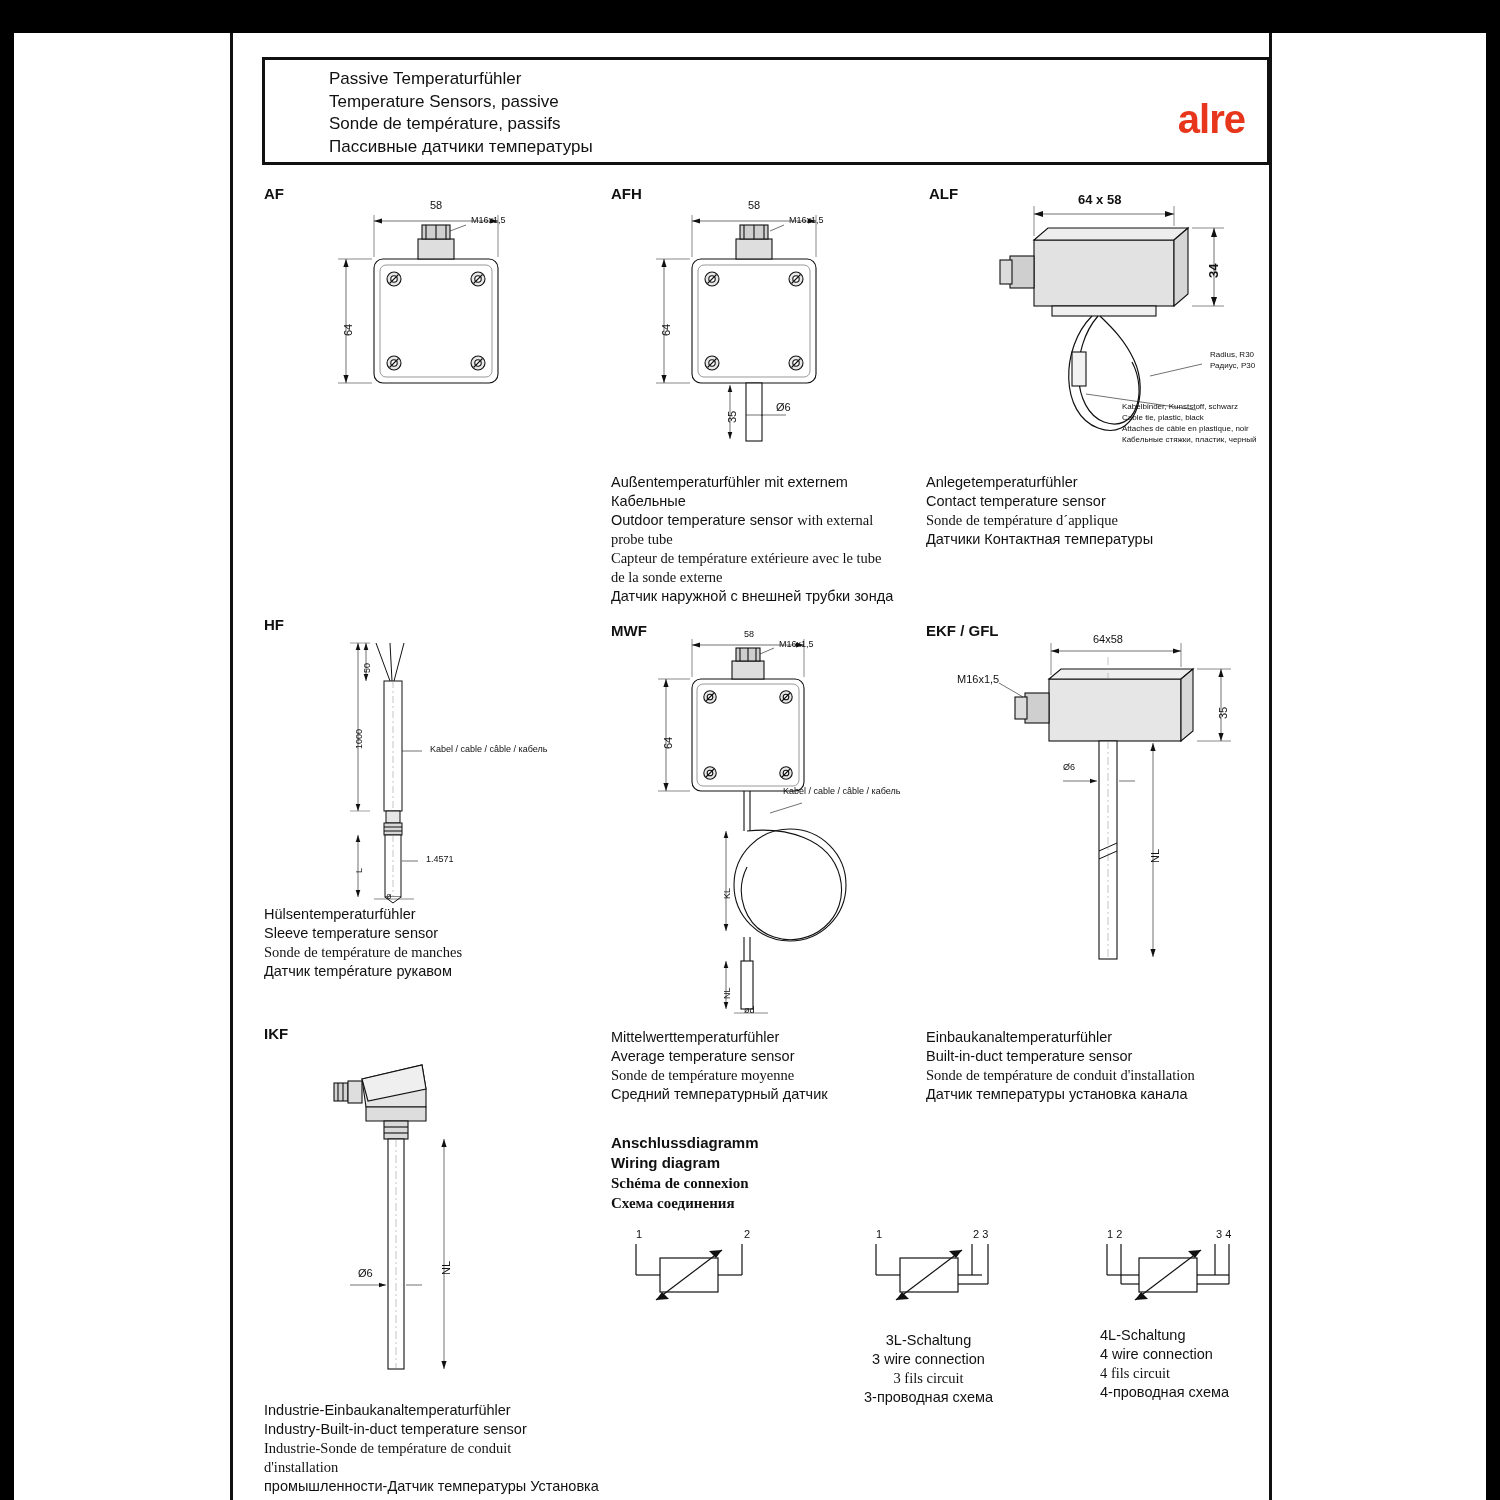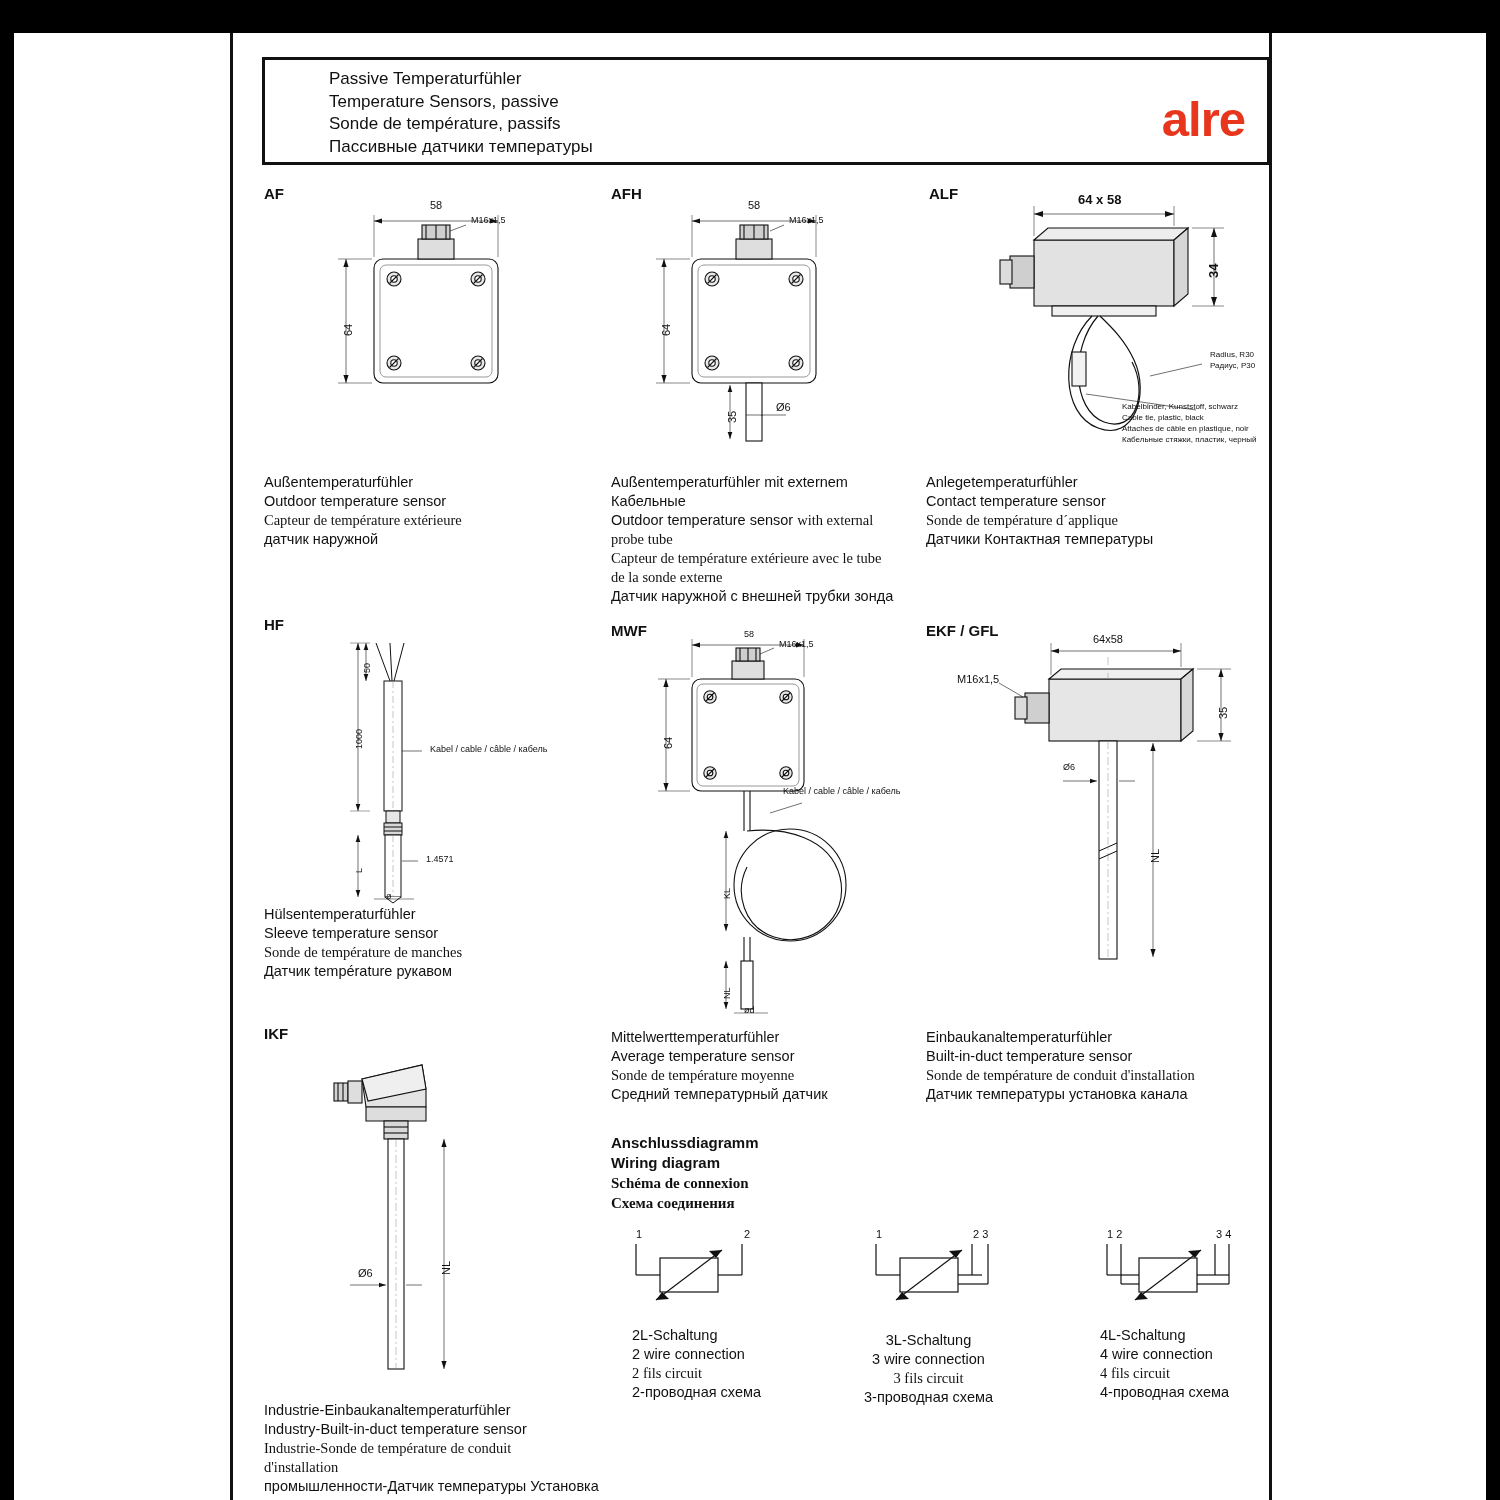--- a/index.html
+++ b/index.html
@@ -21,21 +21,21 @@
   }
   
   .header{
     position:absolute;left:248px;top:24px;width:1008px;height:108px;
     border:3px solid #111;box-sizing:border-box;background:#fff;
   }
   .header-titles{position:absolute;left:64px;top:8px;}
   .header-titles div{font-size:17px;line-height:22.5px;color:#111;}
   .logo{
     position:absolute;right:22px;top:30px;
-    font-size:49px;line-height:58px;color:#e8361c;font-weight:bold;
+    font-size:40px;line-height:58px;color:#e8361c;font-weight:bold;
     letter-spacing:-1px;font-family:"Liberation Sans", sans-serif;
   }
   
   .code{position:absolute;font-size:15px;font-weight:bold;color:#111;}
   .caption{position:absolute;font-size:14.5px;line-height:19px;color:#111;width:330px;}
   .caption .de{font-family:"Liberation Sans", sans-serif;}
   .caption .en{font-family:"Liberation Sans", sans-serif;}
   .caption .fr{font-family:"Liberation Serif", serif;}
   .caption .ru{font-family:"Liberation Sans", sans-serif;}
   .wd-title{position:absolute;font-size:15px;line-height:20px;color:#111;font-weight:bold;}
@@ -111,26 +111,20 @@
         <path d="M32 182 l-2.6 -8 h5.2 z" fill="#111" stroke="none"></path>
 
         <line x1="136" y1="30" x2="152" y2="24" stroke="#111" stroke-width="0.6"></line>
       </g>
     </svg>
     <div class="t" style="left:110px;top:-2px;">58</div>
     <div class="vt" style="left:28px;top:135px;">64</div>
     <div class="t sm" style="left:151px;top:14px;">M16x1,5</div>
   </div>
 
-  <div class="caption" style="left:250px;top:440px;">
-    <div class="de">Außentemperaturfühler</div>
-    <div class="en">Outdoor temperature sensor</div>
-    <div class="fr">Capteur de température extérieure</div>
-    <div class="ru">датчик наружной</div>
-  </div>
 
   <div class="code" style="left:597px;top:152px;">AFH</div>
 
   <div class="dwg" style="left:620px;top:168px;width:280px;height:250px;">
     <svg width="280" height="250" viewBox="0 0 280 250">
       <g stroke="#111" fill="none" stroke-width="1.1">
         <rect x="58" y="58" width="124" height="124" rx="9" fill="#fff"></rect>
         <rect x="64" y="64" width="112" height="112" rx="6" fill="none" stroke="#555" stroke-width="0.6"></rect>
         <circle cx="78" cy="78" r="7" fill="#e8e8e8"></circle>
           <circle cx="78" cy="78" r="3.2" fill="#fff"></circle>
@@ -494,26 +488,20 @@
         <line x1="116" y1="16" x2="116" y2="47"></line>
 
         <line x1="30" y1="72" x2="96" y2="22"></line>
         <path d="M96 22 l-13 1 l7 7 z" fill="#111" stroke="none"></path>
         <path d="M30 72 l13 -1 l-7 -7 z" fill="#111" stroke="none"></path>
       </g>
     </svg>
     <div class="t" style="left:4px;top:0px;">1</div>
     <div class="t" style="left:112px;top:0px;">2</div>
   </div>
-  <div class="wlabel" style="left:618px;top:1293px;">
-    <div>2L-Schaltung</div>
-    <div>2 wire connection</div>
-    <div class="fr">2 fils circuit</div>
-    <div>2-проводная схема</div>
-  </div>
 
   <div class="dwg" style="left:852px;top:1195px;width:140px;height:100px;">
     <svg width="140" height="100" viewBox="0 0 140 100">
       <g stroke="#111" fill="none" stroke-width="1.2">
         <rect x="34" y="30" width="58" height="34" fill="#fff"></rect>
         <line x1="10" y1="47" x2="34" y2="47"></line>
         <line x1="92" y1="47" x2="116" y2="47"></line>
         <line x1="10" y1="16" x2="10" y2="47"></line>
         <line x1="106" y1="16" x2="106" y2="47"></line>
         <line x1="122" y1="16" x2="122" y2="56"></line>

